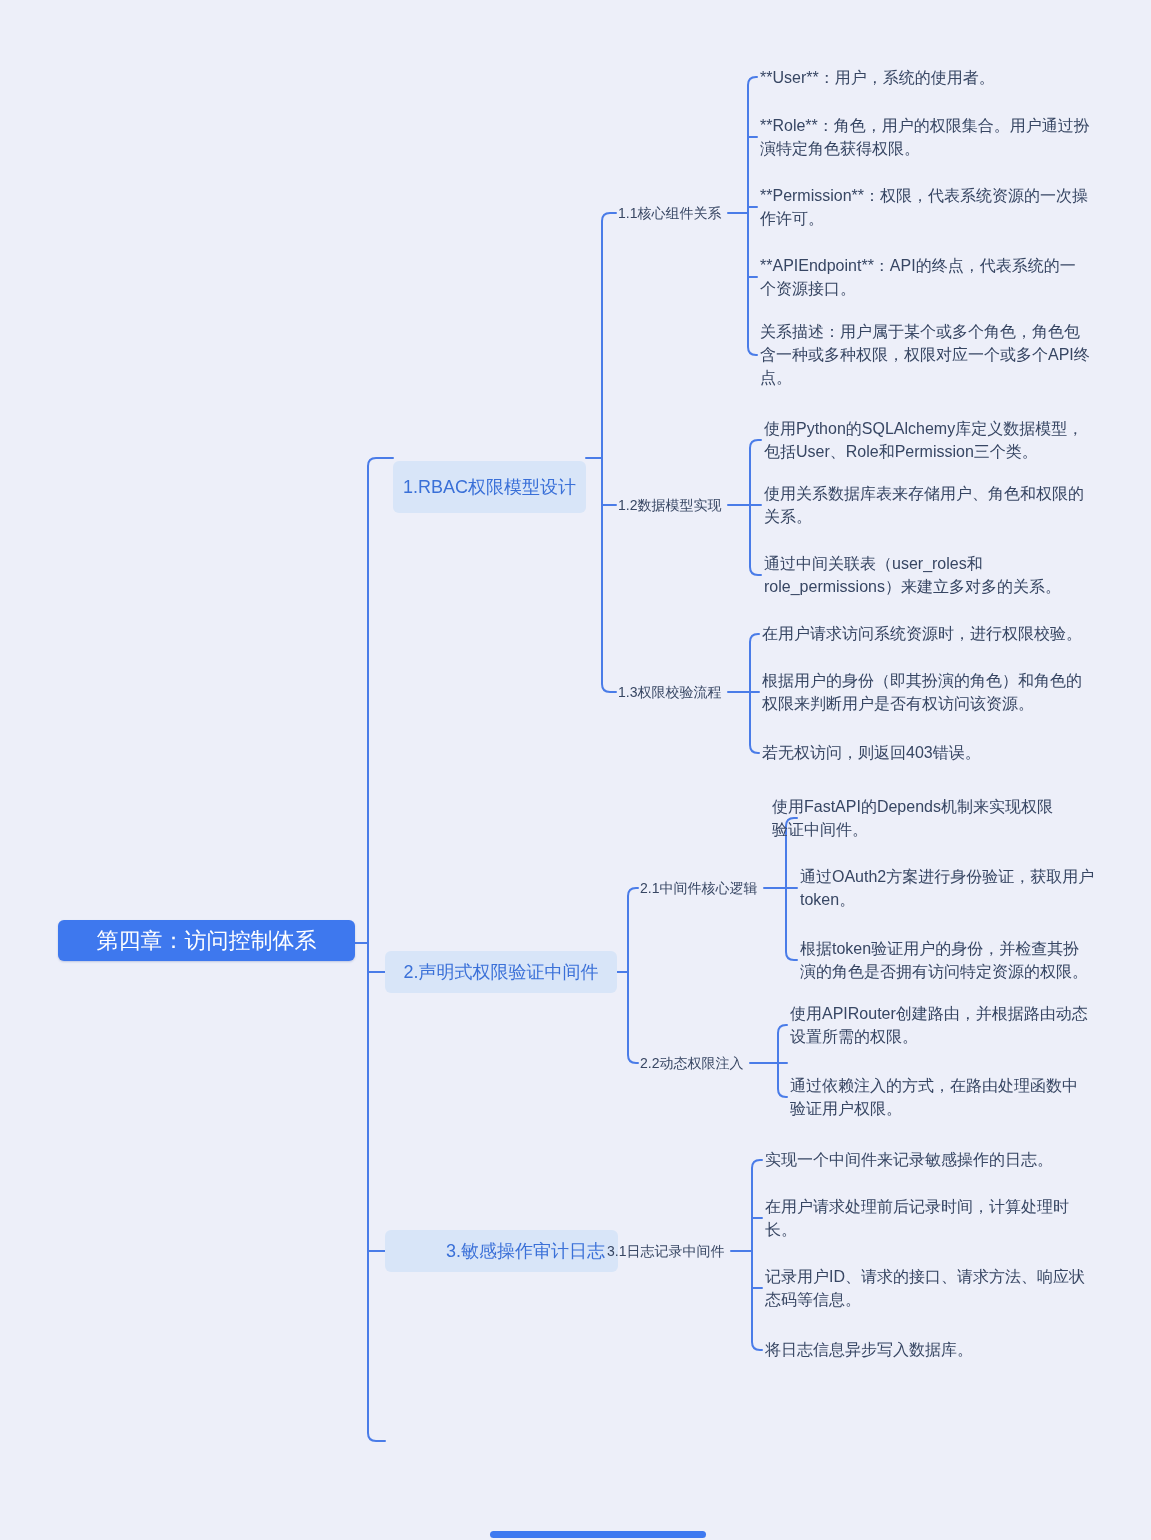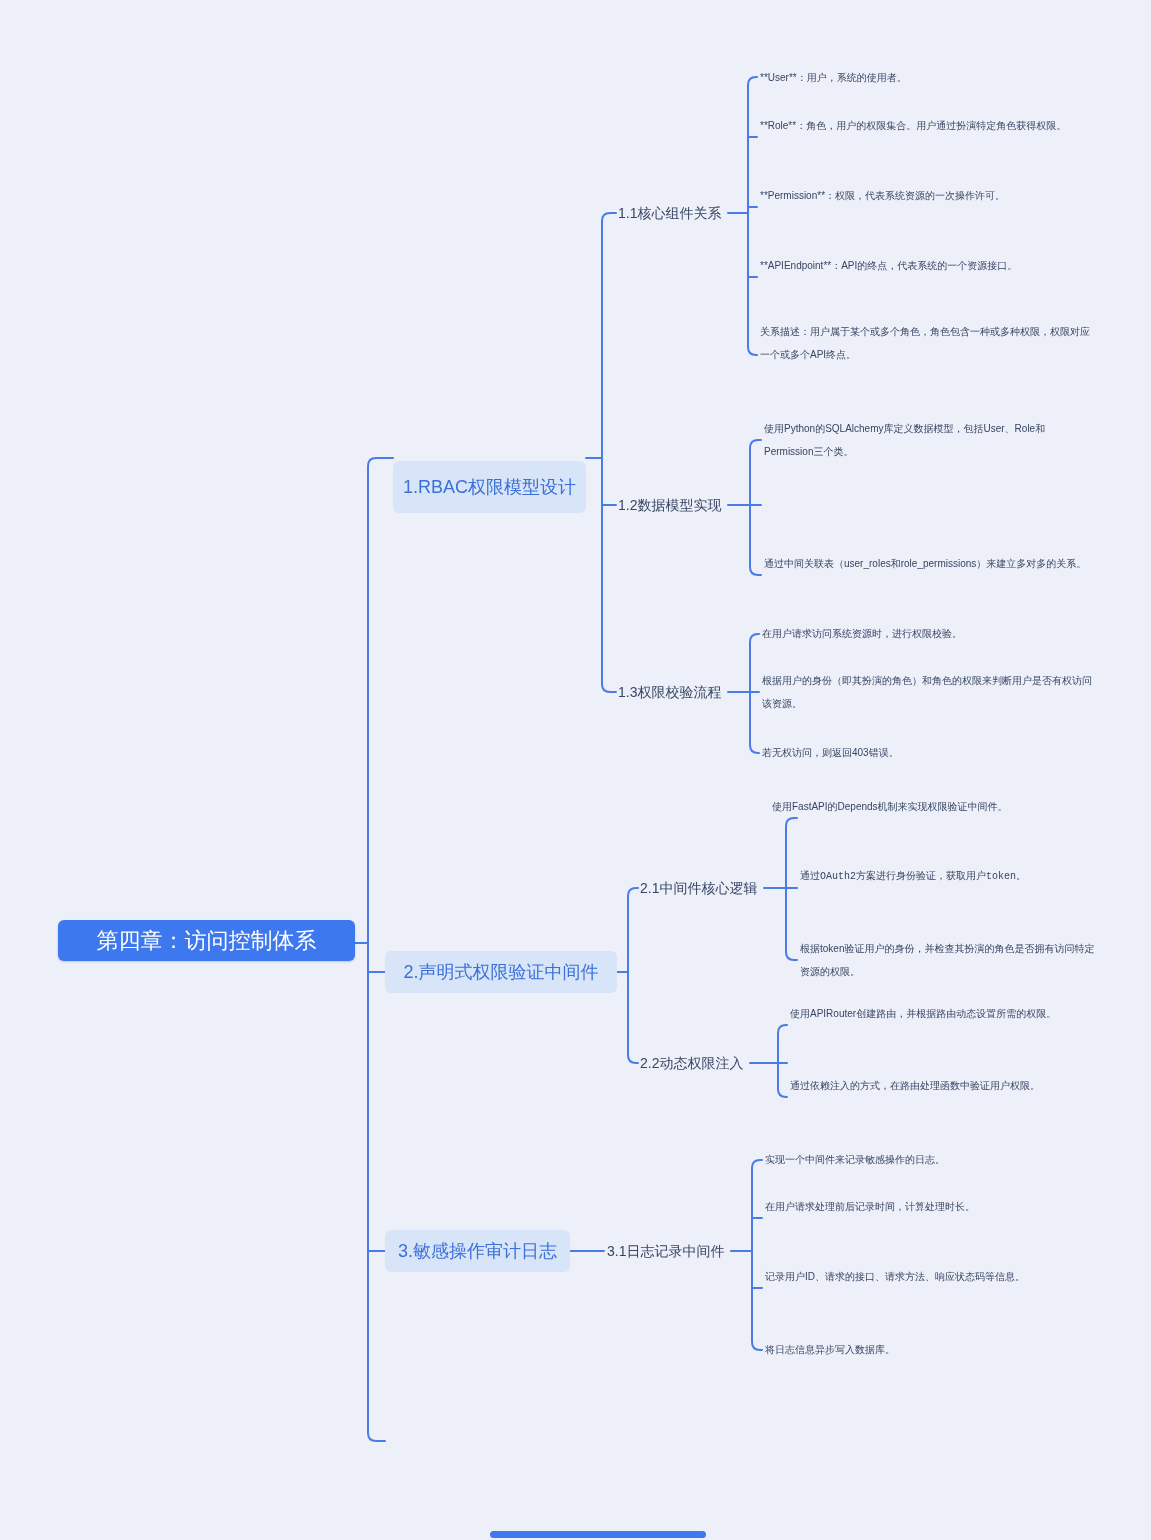--- a/index.html
+++ b/index.html
@@ -38,21 +38,21 @@
     text-align:center;
     white-space:nowrap;
   }
   .sub{
     font-size:14px;
     line-height:22px;
     color:#374663;
     white-space:nowrap;
   }
   .leaf{
-    font-size:10px;
+    font-size:16px;
     line-height:23px;
     color:#374663;
     overflow-wrap:break-word;
   }
   .note{
     background:#d8e5f8;
     color:#3a70d8;
     font-size:18px;
     line-height:29px;
     border-radius:6px;
@@ -100,44 +100,45 @@
       M 762 1160 L 760 1160 Q 752 1160 752 1168 L 752 1342 Q 752 1350 760 1350 L 762 1350
       M 752 1218 L 762 1218
       M 752 1288 L 762 1288
     "></path>
   </svg>
 
   <div class="node rootnode" style="left:58px;top:920px;width:297px;height:41px;">第四章：访问控制体系</div>
 
   <div class="node main" style="left:393px;top:461px;width:193px;height:52px;">1.RBAC权限模型设计</div>
   <div class="node main" style="left:385px;top:951px;width:232px;height:42px;">2.声明式权限验证中间件</div>
-  <div class="node main" style="left:385px;top:1230px;width:185px;height:42px;">3.敏感操作审计日志</div>
+  <div class="node main" style="left:385px;top:1230px;width:185px;height:42px;padding-left:48px;">3.敏感操作审计日志</div>
 
   <div class="node sub" style="left:618px;top:202px;">1.1核心组件关系</div>
   <div class="node sub" style="left:618px;top:494px;">1.2数据模型实现</div>
   <div class="node sub" style="left:618px;top:681px;">1.3权限校验流程</div>
   <div class="node sub" style="left:640px;top:877px;">2.1中间件核心逻辑</div>
   <div class="node sub" style="left:640px;top:1052px;">2.2动态权限注入</div>
   <div class="node sub" style="left:607px;top:1240px;">3.1日志记录中间件</div>
 
   <div class="node leaf" style="left:760px;top:66px;width:330px;">**User**：用户，系统的使用者。</div>
   <div class="node leaf" style="left:760px;top:114px;width:330px;">**Role**：角色，用户的权限集合。用户通过扮演特定角色获得权限。</div>
   <div class="node leaf" style="left:760px;top:184px;width:330px;">**Permission**：权限，代表系统资源的一次操作许可。</div>
   <div class="node leaf" style="left:760px;top:254px;width:330px;">**APIEndpoint**：API的终点，代表系统的一个资源接口。</div>
   <div class="node leaf" style="left:760px;top:320px;width:330px;">关系描述：用户属于某个或多个角色，角色包含一种或多种权限，权限对应一个或多个API终点。</div>
 
   <div class="node leaf" style="left:764px;top:417px;width:330px;">使用Python的SQLAlchemy库定义数据模型，包括User、Role和Permission三个类。</div>
+  <div class="node leaf" style="left:764px;top:482px;width:330px;">使用关系数据库表来存储用户、角色和权限的关系。</div>
   <div class="node leaf" style="left:764px;top:552px;width:330px;">通过中间关联表（user_roles和role_permissions）来建立多对多的关系。</div>
 
   <div class="node leaf" style="left:762px;top:622px;width:330px;">在用户请求访问系统资源时，进行权限校验。</div>
   <div class="node leaf" style="left:762px;top:669px;width:330px;">根据用户的身份（即其扮演的角色）和角色的权限来判断用户是否有权访问该资源。</div>
   <div class="node leaf" style="left:762px;top:741px;width:330px;">若无权访问，则返回403错误。</div>
 
   <div class="node leaf" style="left:772px;top:795px;width:295px;">使用FastAPI的Depends机制来实现权限验证中间件。</div>
-  <div class="node leaf" style="left:800px;top:865px;width:295px;font-family:Liberation Mono, monospace;">通过OAuth2方案进行身份验证，获取用户token。</div>
+  <div class="node leaf" style="left:800px;top:865px;width:295px;">通过OAuth2方案进行身份验证，获取用户token。</div>
   <div class="node leaf" style="left:800px;top:937px;width:295px;">根据token验证用户的身份，并检查其扮演的角色是否拥有访问特定资源的权限。</div>
 
   <div class="node leaf" style="left:790px;top:1002px;width:300px;">使用APIRouter创建路由，并根据路由动态设置所需的权限。</div>
   <div class="node leaf" style="left:790px;top:1074px;width:300px;">通过依赖注入的方式，在路由处理函数中验证用户权限。</div>
 
   <div class="node leaf" style="left:765px;top:1148px;width:330px;">实现一个中间件来记录敏感操作的日志。</div>
   <div class="node leaf" style="left:765px;top:1195px;width:330px;">在用户请求处理前后记录时间，计算处理时长。</div>
   <div class="node leaf" style="left:765px;top:1265px;width:330px;">记录用户ID、请求的接口、请求方法、响应状态码等信息。</div>
   <div class="node leaf" style="left:765px;top:1338px;width:330px;">将日志信息异步写入数据库。</div>
 

